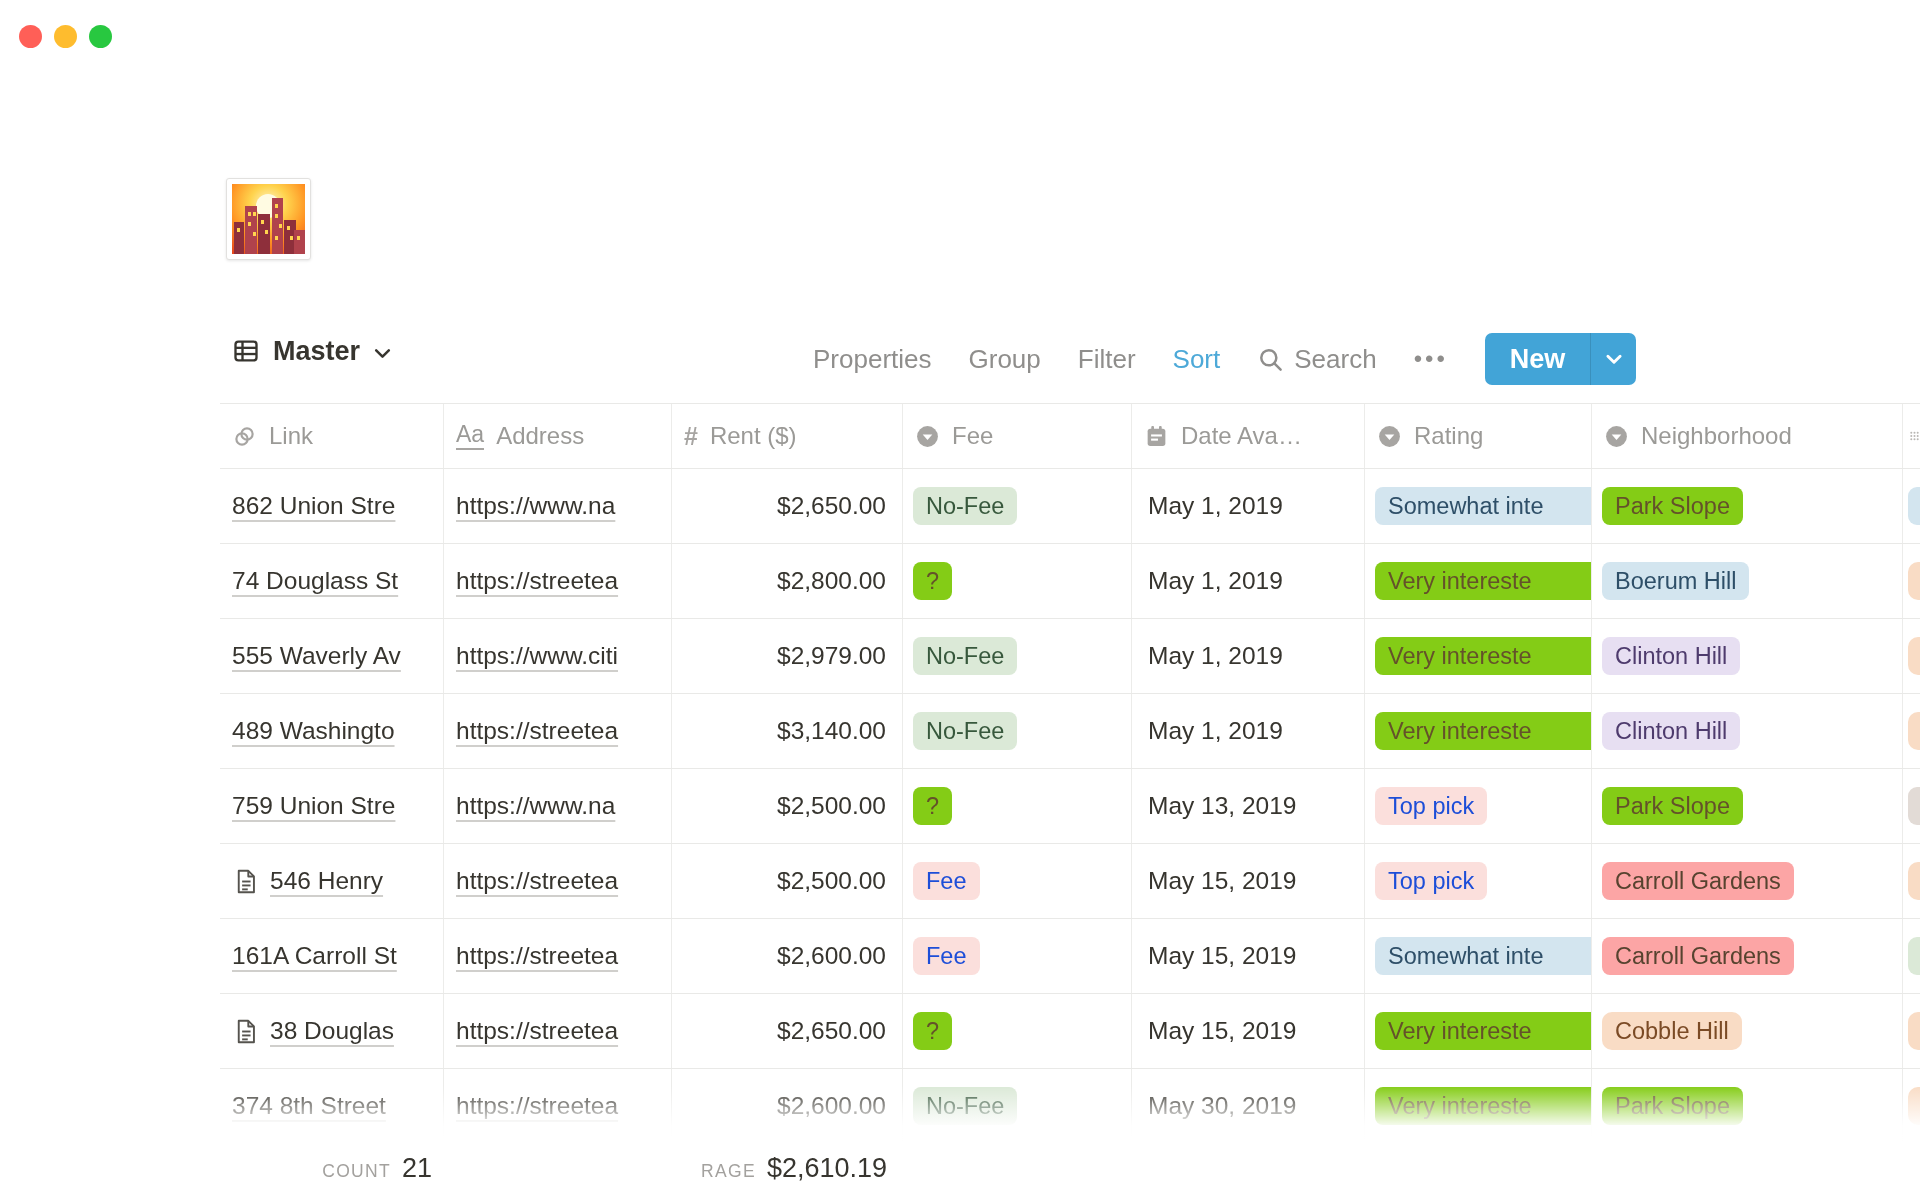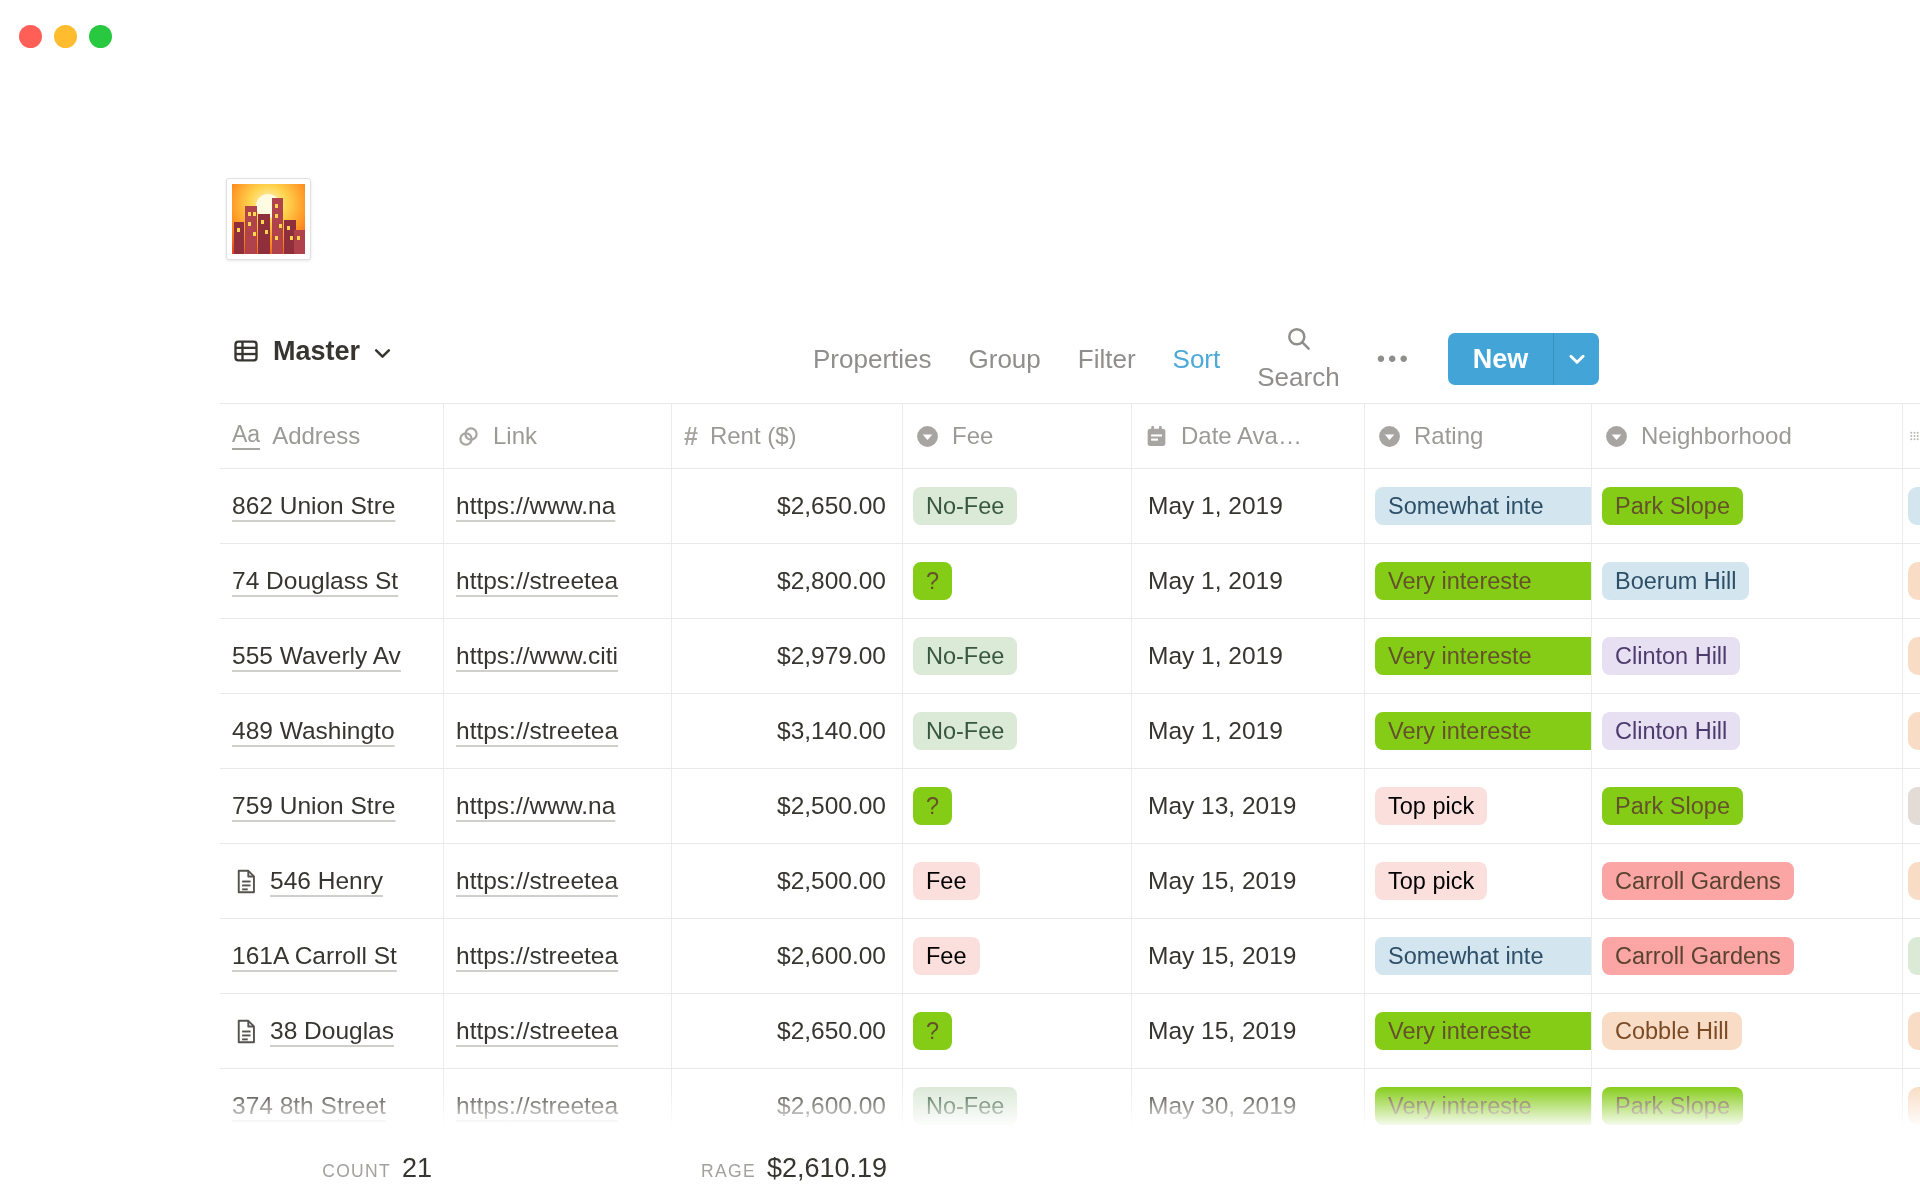--- a/index.html
+++ b/index.html
@@ -25,21 +25,21 @@
   h1.page-title { font-size:88px; font-weight:700; letter-spacing:-1.5px; line-height:1; color:#373530; padding-bottom:4px; }
 
   
   .toolbar { position:absolute; left:232px; right:0; top:322px; height:58px; }
   .view-switcher { position:absolute; left:0; top:0; height:58px; display:flex; align-items:center; gap:13px;
                    font-size:27px; font-weight:700; color:#37352f; cursor:pointer; }
   .toolbar-right { position:absolute; left:581px; top:8px; height:58px; display:flex; align-items:center; gap:37px;
                    font-size:26px; color:#8f8e8c; }
   .tb-item { cursor:pointer; }
   .tb-item.active { color:#4da9d8; }
-  .tb-search { display:flex; align-items:center; gap:10px; cursor:pointer;flex-direction:column; }
+  .tb-search { display:flex; align-items:center; gap:10px; cursor:pointer; }
   .tb-dots { letter-spacing:3px; font-size:24px; cursor:pointer; }
   .new-btn { display:flex; height:52px; border-radius:7px; background:#42a4d7; color:#fff; overflow:hidden; cursor:pointer; }
   .new-main { padding:0 25px; display:flex; align-items:center; font-size:27px; font-weight:600; }
   .new-divider { width:1px; background:rgba(0,0,0,.12); }
   .new-caret { width:45px; display:flex; align-items:center; justify-content:center; }
 
   
   .table-wrap { position:absolute; left:0; top:403px; width:1920px; height:738px; overflow:hidden; }
   .tgrid { margin-left:220px; width:1700px; }
   .trow { display:grid; grid-template-columns:224px 228px 231px 229px 233px 227px 311px 1fr; }
@@ -62,21 +62,21 @@
   .ulined { text-decoration:underline; text-decoration-color:#d0cfcc; text-decoration-thickness:1.5px; text-underline-offset:6px; }
 
   .tag { display:inline-flex; align-items:center; height:38px; padding:0 13px; border-radius:8px;
          font-size:23.5px; white-space:nowrap; }
   .tag.clip { flex:1 1 auto; min-width:0; overflow:hidden;
               border-top-right-radius:0; border-bottom-right-radius:0; }
   .sliver { height:38px; width:34px; border-radius:9px; }
 
   .c-green  { background:#dbe9d7; color:#37583c; }
   .c-yellow { background:#84cc16; color:#64522a; }
-  .c-red    { background:#fbdfdc; color:#000000; }
+  .c-red    { background:#fbdfdc; color:#1d4ed8; }
   .c-blue   { background:#d3e5ef; color:#2e4f68; }
   .c-purple { background:#e7dff2; color:#4e3b6d; }
   .c-brown  { background:#fca5a5; color:#57432f; }
   .c-orange { background:#f9dcc5; color:#7b4b26;border-radius:10px; }
   .c-gray   { background:#e2dbd6; color:#57524c; }
 
   
   .fade { position:absolute; left:0; top:1086px; width:1920px; height:56px;
           background:linear-gradient(to bottom, rgba(255,255,255,0), rgba(255,255,255,.95) 72%, #fff); pointer-events:none; }
   .tfoot { position:absolute; left:220px; top:1144px; width:1700px; height:48px; display:grid;
@@ -177,29 +177,29 @@
         </svg>
       </span>
     </span>
   </div>
 </div>
 
 <div class="table-wrap">
   <div class="tgrid">
     <div class="trow thead">
       <div class="th">
-        <span class="aa-glyph">Aa</span>
-        <span>Address</span>
-      </div>
-      <div class="th">
         <svg width="25" height="25" viewBox="0 0 24 24">
           <circle cx="9.6" cy="14.4" r="5.4" fill="none" stroke="#a7a5a2" stroke-width="2.1"></circle>
           <circle cx="14.4" cy="9.6" r="5.4" fill="none" stroke="#a7a5a2" stroke-width="2.1"></circle>
         </svg>
         <span>Link</span>
+      </div>
+      <div class="th">
+        <span class="aa-glyph">Aa</span>
+        <span>Address</span>
       </div>
       <div class="th">
         <span class="hash-glyph">#</span>
         <span>Rent ($)</span>
       </div>
       <div class="th">
         <svg width="25" height="25" viewBox="0 0 24 24">
           <circle cx="12" cy="12" r="10" fill="#a7a5a2"></circle>
           <polygon points="7.4,10 16.6,10 12,15.4" fill="#ffffff"></polygon>
         </svg>

